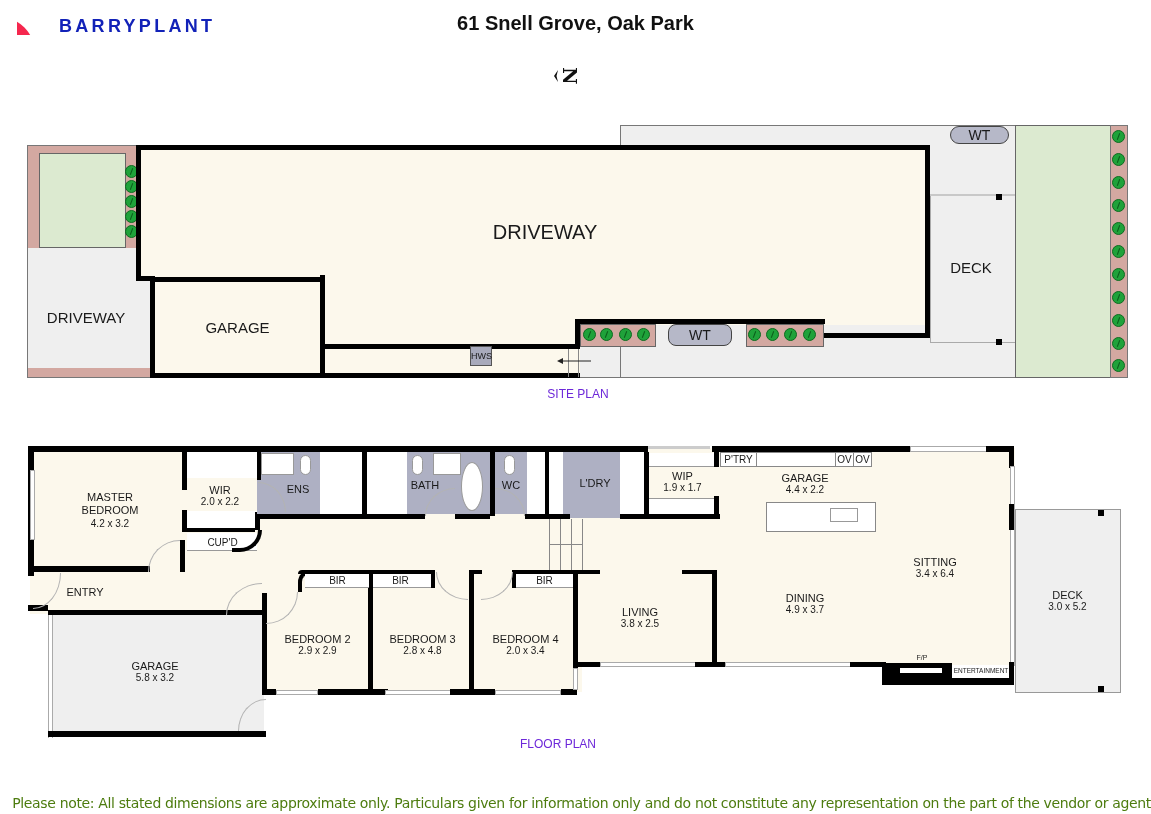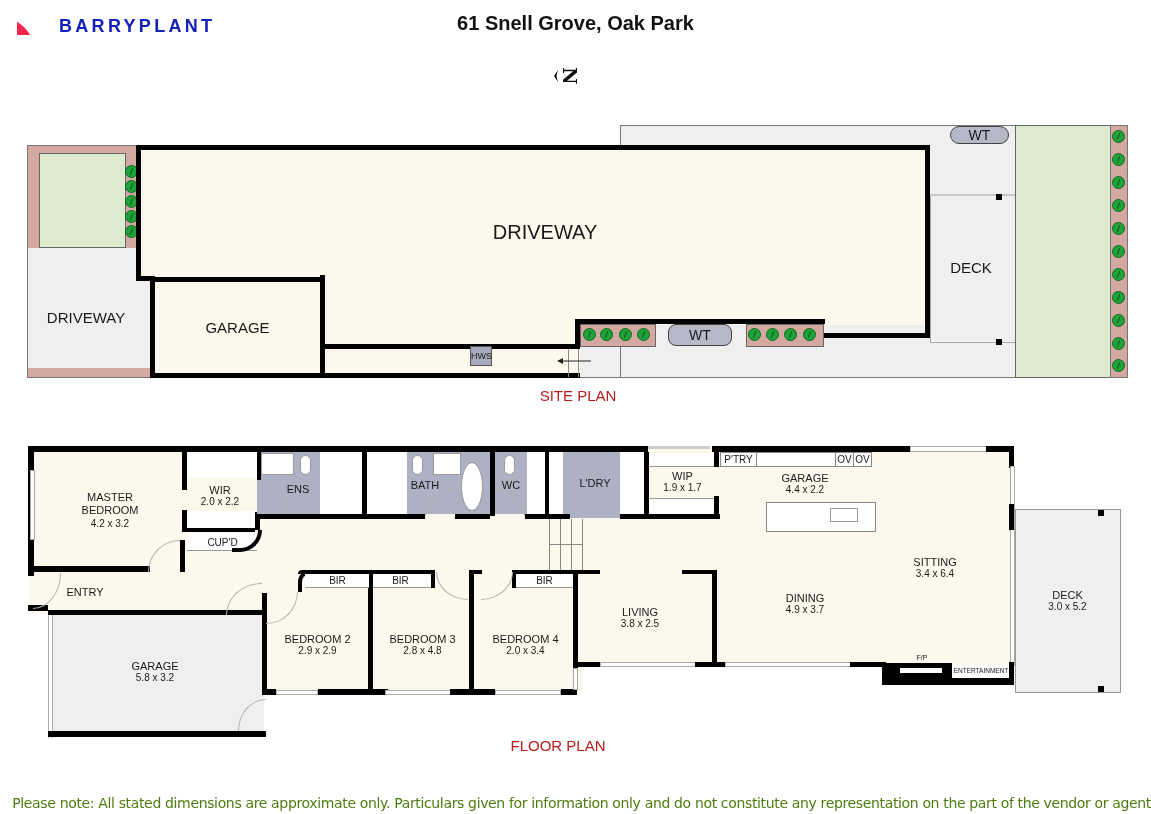--- a/index.html
+++ b/index.html
@@ -38,21 +38,21 @@
     .fl { position: absolute; background: #fcf8ec; }
     .wall { position: absolute; background: #000; }
     .wet { position: absolute; background: #aeb0c3; }
     .white { position: absolute; background: #ffffff; border: 1px solid #999; }
     .grey-area { position: absolute; background: #efefef; }
     .win { position: absolute; background: #fff; border: 1px solid #aaa; }
     .thin { position: absolute; background: #888; }
     .bench { position: absolute; background: #fff; border: 1px solid #888; font-size: 10px; line-height: 13px; text-align: center; }
     .door-arc { position: absolute; border: 1px solid #b3b3b3; }
 
-    .section-title { position: absolute; font-size: 15px; color: #b91c1c; text-align: center; }
+    .section-title { position: absolute; font-size: 12px; color: #6d28d9; text-align: center; }
     .disclaimer { position: absolute; left: 0; width: 1151px; top: 795px; text-align: right; font-size: 14px; color: #4d7c0f; font-family: "DejaVu Sans", sans-serif; letter-spacing: -0.35px; }
   </style>
 </head>
 <body>
 
 <div class="logo">
   <div class="logo-mark"></div>
   <span class="logo-text">BARRYPLANT</span>
 </div>
 

